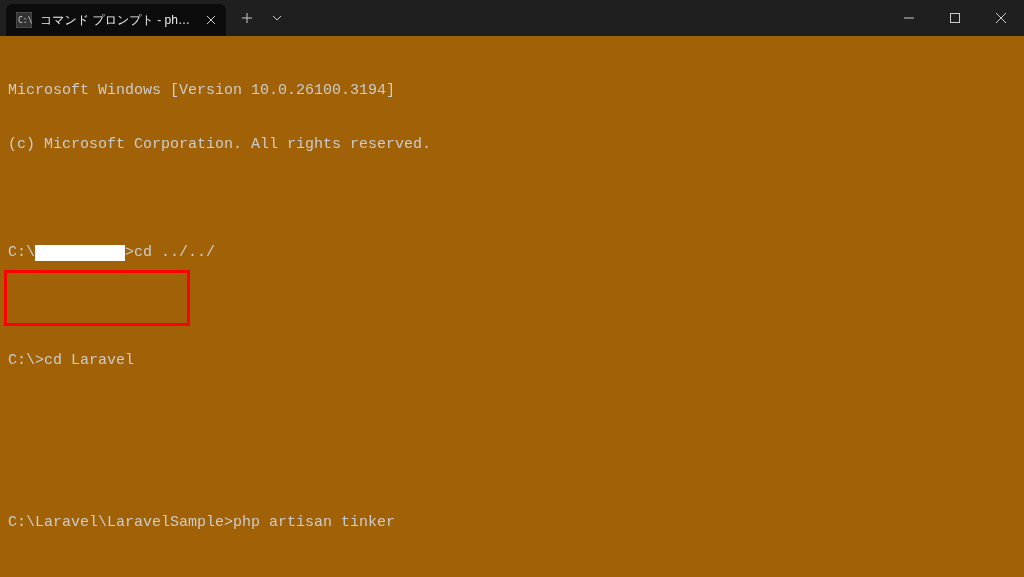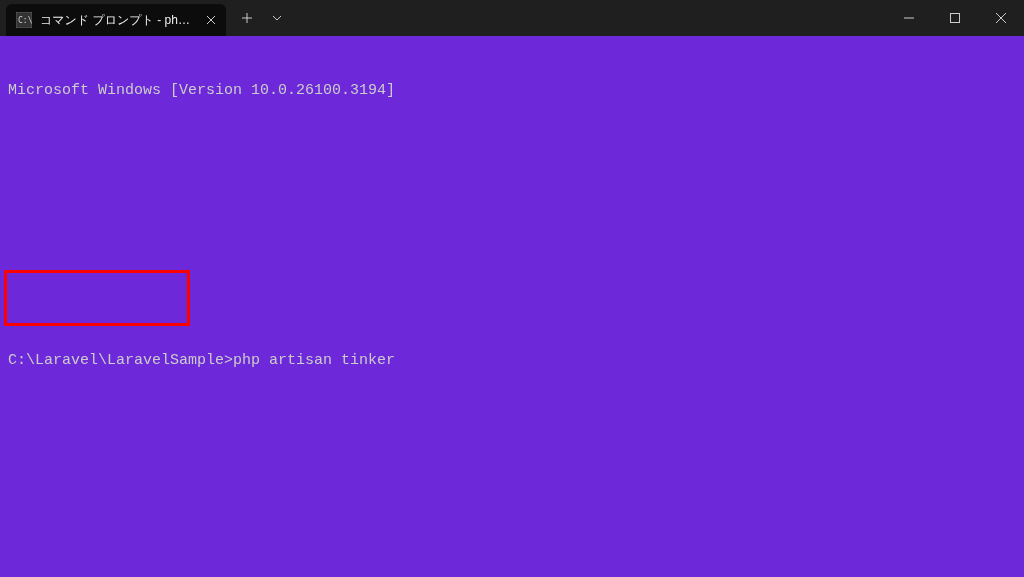--- a/index.html
+++ b/index.html
@@ -103,21 +103,21 @@
       width: 46px;
       height: 36px;
       display: flex;
       align-items: center;
       justify-content: center;
       color: #cccccc;
       cursor: pointer;
     }
     .terminal {
       flex: 1;
-      background: #6d28d9;
+      background: #a16207;
       padding: 10px 8px;
       font-family: 'Consolas', 'Courier New', monospace;
       font-size: 15px;
       line-height: 18px;
       color: #cccccc;
       overflow: hidden;
       position: relative;
     }
     .terminal-content {
       white-space: pre;
@@ -187,22 +187,25 @@
             <line x1="0" y1="0" x2="10" y2="10" stroke="currentColor" stroke-width="1"></line>
             <line x1="10" y1="0" x2="0" y2="10" stroke="currentColor" stroke-width="1"></line>
           </svg>
       </div>
     </div>
   </div>
 
   <div class="terminal">
     <div class="terminal-content">
       <div class="line"><span>Microsoft Windows [Version 10.0.26100.3194]</span></div>
-      <div class="line">&nbsp;</div>
-      <div class="line">&nbsp;</div>
+      <div class="line"><span>(c) Microsoft Corporation. All rights reserved.</span></div>
+      <div class="line">&nbsp;</div>
+      <div class="line"><span>C:\</span><span class="redact"></span><span>&gt;cd ../../</span></div>
+      <div class="line">&nbsp;</div>
+      <div class="line"><span>C:\&gt;cd Laravel</span></div>
       <div class="line">&nbsp;</div>
       <div class="line">&nbsp;</div>
       <div class="line"><span>C:\Laravel\LaravelSample&gt;php artisan tinker</span></div>
       
       
       
       
     </div>
     <div class="highlight-box" style="top:234px;left:4px;width:186px;height:56px;"></div>
   </div>

